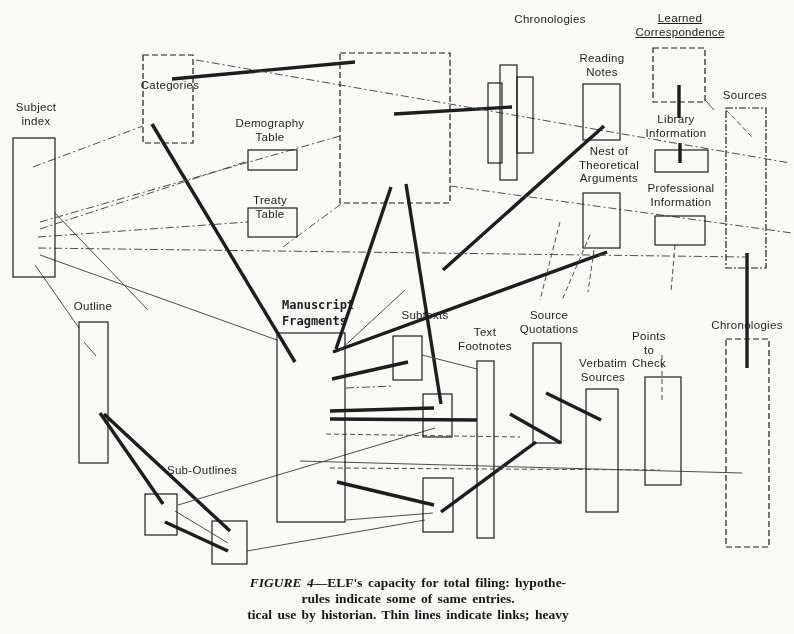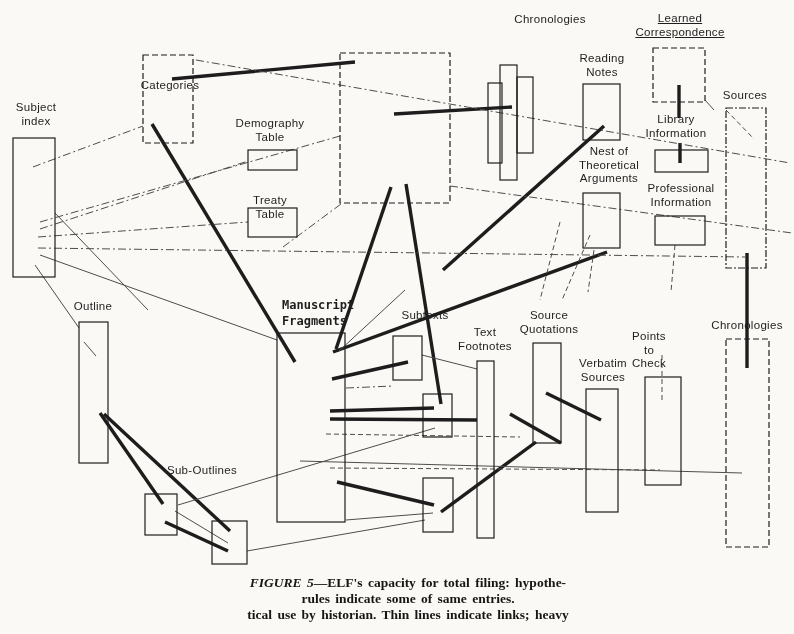--- a/index.html
+++ b/index.html
@@ -102,21 +102,21 @@
       <rect x="423" y="478" width="30" height="54" fill="none" stroke="#1d1d1d" stroke-width="1.2"></rect>
       <rect x="477" y="361" width="17" height="177" fill="none" stroke="#1d1d1d" stroke-width="1.2"></rect>
       <rect x="533" y="343" width="28" height="100" fill="none" stroke="#1d1d1d" stroke-width="1.2"></rect>
       <rect x="586" y="389" width="32" height="123" fill="none" stroke="#1d1d1d" stroke-width="1.2"></rect>
       <rect x="645" y="377" width="36" height="108" fill="none" stroke="#1d1d1d" stroke-width="1.2"></rect>
       <rect x="726" y="339" width="43" height="208" fill="none" stroke="#1d1d1d" stroke-width="1.2" stroke-dasharray="6,3"></rect>
       <rect x="145" y="494" width="32" height="41" fill="none" stroke="#1d1d1d" stroke-width="1.2"></rect>
       <rect x="212" y="521" width="35" height="43" fill="none" stroke="#1d1d1d" stroke-width="1.2"></rect>
     </svg>
   <div class="caption">
-    <div class="cap-line"><span class="fig-label">FIGURE 5</span><span>—ELF's capacity for total filing: hypothe-</span></div>
+    <div class="cap-line"><span class="fig-label">FIGURE 4</span><span>—ELF's capacity for total filing: hypothe-</span></div>
     <div class="cap-line">rules indicate some of same entries.</div>
     <div class="cap-line">tical use by historian. Thin lines indicate links; heavy</div>
   </div>
 <div class="node-label" style="left: 8px; top: 101px; width: 56px;">Subject
 index</div>
     <div class="node-label" style="left: 138px; top: 36px; width: 64px; margin-top: 43px;">Categories</div>
     <div class="node-label" style="left: 234px; top: 117px; width: 72px;">Demography
 Table</div>
     <div class="node-label" style="left: 242px; top: 194px; width: 56px;">Treaty
 Table</div>

